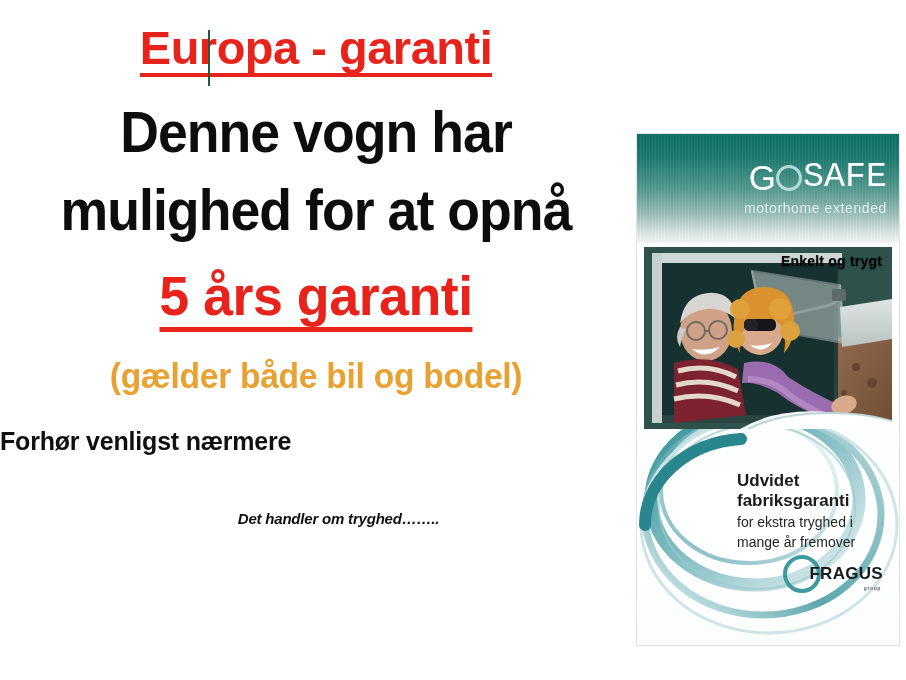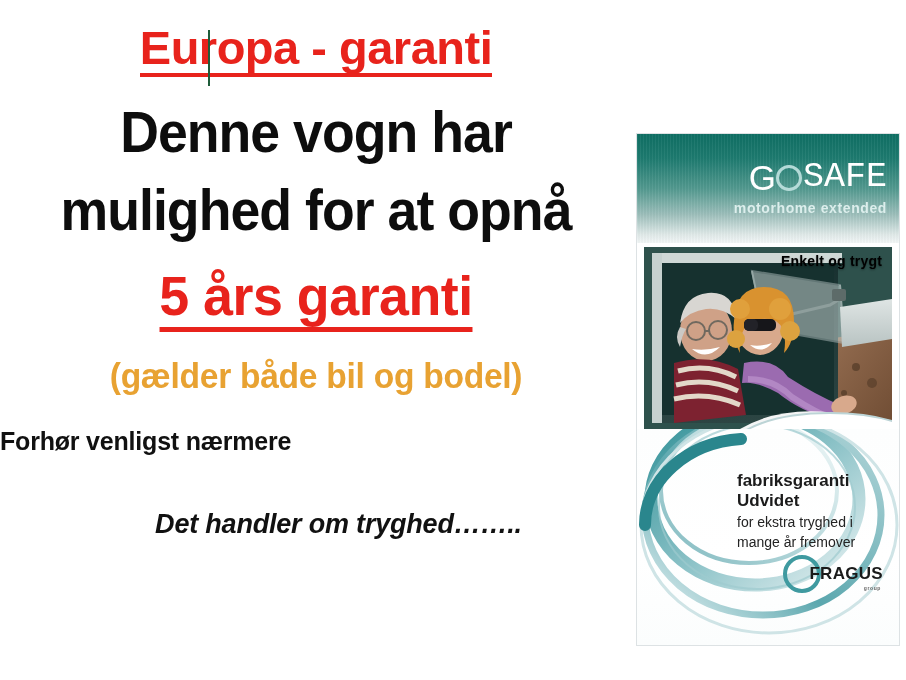--- a/index.html
+++ b/index.html
@@ -120,21 +120,21 @@
     font-weight: bold;
     color: #111111;
     letter-spacing: -0.2px;
   }
 
   .italic-line {
     left: 0;
     right: 0;
     top: 511px;
     text-align: center;
-    font-size: 27px;
+    font-size: 15px;
     font-weight: bold;
     font-style: italic;
     color: #111111;
     letter-spacing: -0.2px;
     margin-left: 45px;
   }
 
   
   .brochure {
     position: absolute;
@@ -197,21 +197,21 @@
     border-radius: 50%;
     margin: 0 1px 0 0;
     box-sizing: border-box;
   }
   .gs-safe { font-size: 35px; font-family: Liberation Mono, monospace; }
   .gosafe-sub {
     font-size: 14px;
     color: #dceeec;
     letter-spacing: 0.6px;
     margin-top: 5px;
-    font-weight: 700;
+    font-weight: 400;
   }
 
   .photo {
     position: absolute;
     left: 7px;
     top: 113px;
     width: 248px;
     height: 182px;
     overflow: hidden;
     background: #4d6a6a;
@@ -426,22 +426,22 @@
         </defs>
         <ellipse cx="118" cy="70" rx="104" ry="86" fill="none" stroke="url(#ringA)" stroke-width="13"></ellipse>
         <ellipse cx="126" cy="86" rx="118" ry="100" fill="none" stroke="url(#ringB)" stroke-width="7"></ellipse>
         <ellipse cx="112" cy="62" rx="88" ry="72" fill="none" stroke="url(#ringC)" stroke-width="4"></ellipse>
         <ellipse cx="132" cy="96" rx="128" ry="108" fill="none" stroke="#cfe4e6" stroke-width="3"></ellipse>
         <ellipse cx="120" cy="78" rx="98" ry="82" fill="none" stroke="#9ecace" stroke-width="2" opacity="0.7"></ellipse>
         <path d="M8 96 a104 86 0 0 1 96 -86" stroke="#2a868d" stroke-width="12" fill="none" stroke-linecap="round"></path>
       </svg>
 
       <div class="copy">
+        <div class="copy-h1">Udvidet</div>
         <div class="copy-h1">fabriksgaranti</div>
-        <div class="copy-h1">Udvidet</div>
         <div class="copy-h2">for ekstra tryghed i</div>
         <div class="copy-h2">mange år fremover</div>
       </div>
 
       <div class="fragus">
         <span class="fragus-ring"></span>
         <span class="fragus-txt">FRAGUS<span class="fragus-sub">group</span></span>
       </div>
     </div>
 

